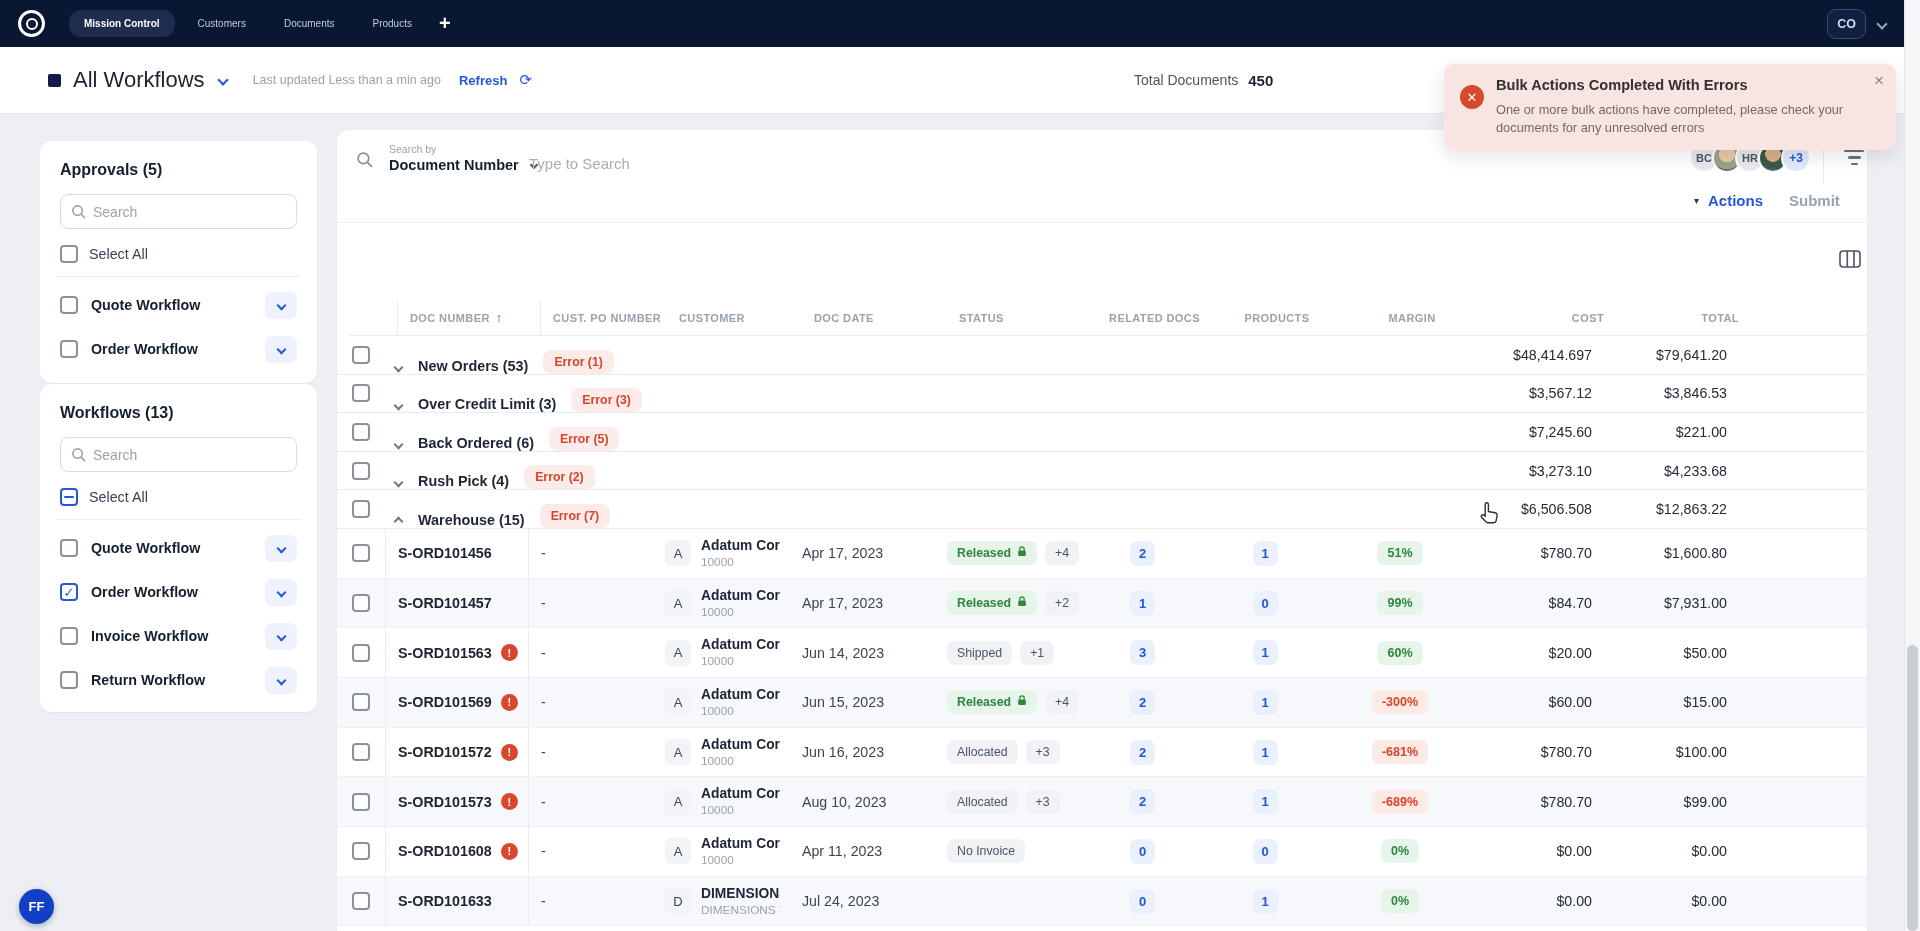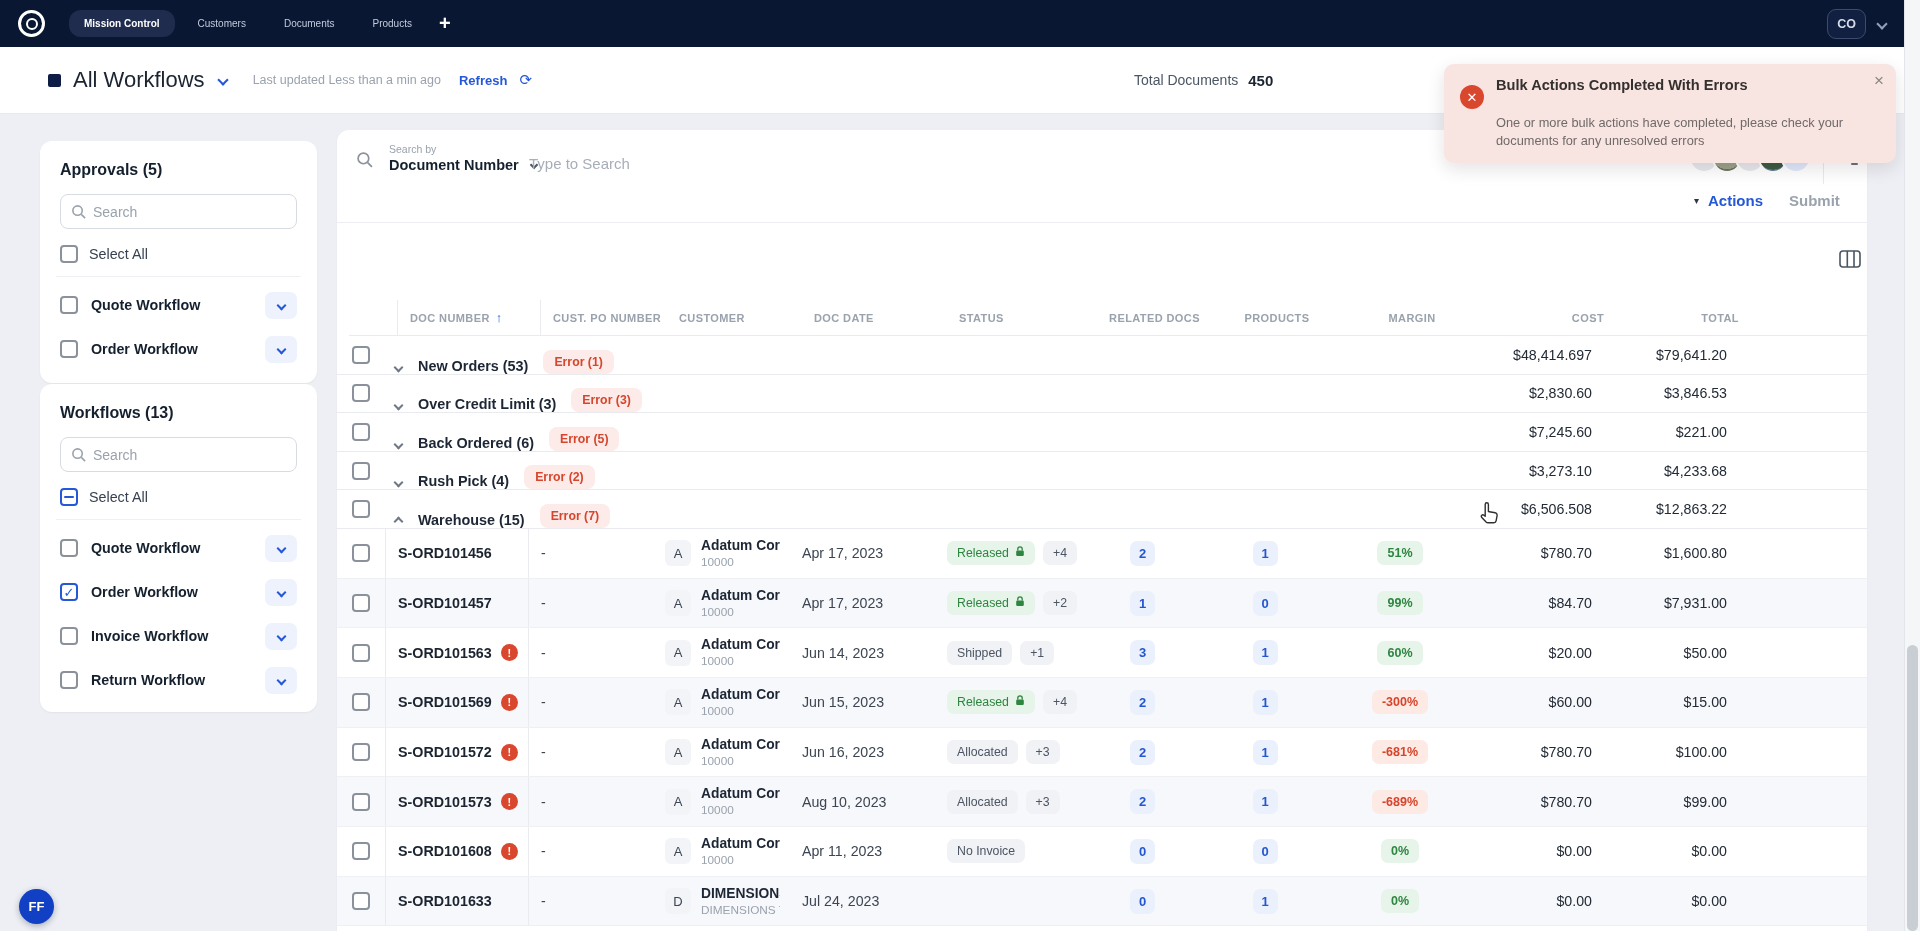--- a/index.html
+++ b/index.html
@@ -29,21 +29,21 @@
   .updated{font-size:12.5px;color:#9aa2ad;margin-left:14px;white-space:nowrap}
   .refresh{font-size:13px;color:#2458d6;font-weight:600;margin-left:6px;cursor:pointer}
   .refresh-ic{color:#2458d6;font-size:15px;cursor:pointer}
   .totaldocs{position:absolute;left:1134px;top:0;height:100%;display:flex;align-items:center;gap:10px}
   .totaldocs .lbl{font-size:14px;color:#4b5563}
   .totaldocs .val{font-size:15px;font-weight:700;color:#1b2430}
 
   
   .toast{position:absolute;left:1444px;top:64px;width:452px;min-height:74px;background:#f8e4e1;border-radius:10px;box-shadow:0 6px 18px rgba(40,20,15,.12);padding:13px 34px 13px 16px;display:flex;gap:12px;z-index:20}
   .toast-ic{width:24px;height:24px;border-radius:50%;background:#d9472e;color:#fff;display:flex;align-items:center;justify-content:center;font-size:13px;font-weight:700;flex:none;margin-top:8px}
-  .toast-title{font-size:14.6px;font-weight:700;color:#33302e;margin-bottom:21px}
+  .toast-title{font-size:14.6px;font-weight:700;color:#33302e;margin-bottom:8px}
   .toast-msg{font-size:12.8px;color:#6f6a68;line-height:1.4;max-width:360px}
   .toast-close{position:absolute;right:12px;top:8px;color:#8a8684;font-size:17px;cursor:pointer;line-height:1}
 
   
   .side-card{position:absolute;left:40px;width:277px;background:#fff;border-radius:12px;box-shadow:0 1px 2px rgba(16,24,40,.05);padding:20px;z-index:1}
   .side-title{font-size:16px;font-weight:700;color:#15202e;margin-bottom:15px}
   .side-search{position:relative;height:35px;border:1px solid #d7dbe2;border-radius:8px;display:flex;align-items:center;padding-left:32px;margin-bottom:16px;background:#fff}
   .side-search svg{position:absolute;left:10px;top:9px}
   .side-search input{border:none;outline:none;font-size:14px;width:100%;color:#1b2430;font-family:inherit;background:transparent}
   .side-search input::placeholder{color:#9aa2ad}
@@ -106,21 +106,21 @@
   .t-head .cell-doc{border-bottom:none}
   .doc{font-weight:600;color:#1b2430;font-size:14.3px;white-space:nowrap}
   .errdot{width:17px;height:17px;border-radius:50%;background:#d9472e;color:#fff;font-size:11px;font-weight:800;display:flex;align-items:center;justify-content:center;flex:none}
   .po,.datec{color:#3c4552;padding:0 12px;white-space:nowrap}
   .cust{display:flex;align-items:center;gap:10px;padding:0 10px;min-width:0}
   .cav{width:26px;height:26px;border-radius:6px;background:#f2f4f7;color:#3c4552;font-size:13px;display:flex;align-items:center;justify-content:center;flex:none;font-weight:500}
   .cstack{min-width:0}
   .cname{font-weight:700;font-size:13.8px;white-space:nowrap;overflow:hidden;max-width:97px;color:#1d2634}
   .csub{font-size:11.8px;color:#9aa2ad;white-space:nowrap;overflow:hidden;max-width:97px;margin-top:2px}
   .statusc{display:flex;gap:8px;align-items:center;padding:0 12px}
-  .badge{font-size:12.3px;font-weight:400;padding:5px 10px;border-radius:7px;display:inline-flex;align-items:center;gap:6px;white-space:nowrap}
+  .badge{font-size:12.3px;font-weight:700;padding:5px 10px;border-radius:7px;display:inline-flex;align-items:center;gap:6px;white-space:nowrap}
   .badge.green{background:#e6f4ea;color:#2e8540}
   .badge.gray{background:#f1f2f5;color:#4b5563;font-weight:500}
   .chipwrap{display:flex;justify-content:center}
   .numchip{min-width:25px;height:25px;padding:0 6px;border-radius:7px;background:#eaf0fc;color:#2456cf;font-weight:700;font-size:13px;display:flex;align-items:center;justify-content:center;cursor:pointer}
   .mbadge{font-size:12.5px;font-weight:700;padding:5px 10px;border-radius:7px}
   .mbadge.green{background:#e6f4ea;color:#2e8540}
   .mbadge.red{background:#fdeae5;color:#d6442a}
   .money{text-align:right;padding-right:8px;color:#232b36;white-space:nowrap}
 
   
@@ -341,21 +341,21 @@
       </div>
       <div class="g-row grid">
         <div class="cbcell">
           <div class="cb"></div>
         </div>
         <div class="g-span">
           <div class="g-chev"><span class="chev"></span></div>
           <div class="g-name">Over Credit Limit (3)</div>
           <div class="err-badge">Error (3)</div>
         </div>
-        <div class="money">$2,830.60</div>
+        <div class="money">$3,567.12</div>
         <div class="money">$3,846.53</div>
       </div>
       <div class="g-row grid">
         <div class="cbcell">
           <div class="cb"></div>
         </div>
         <div class="g-span">
           <div class="g-chev"><span class="chev"></span></div>
           <div class="g-name">Back Ordered (6)</div>
           <div class="err-badge">Error (5)</div>

